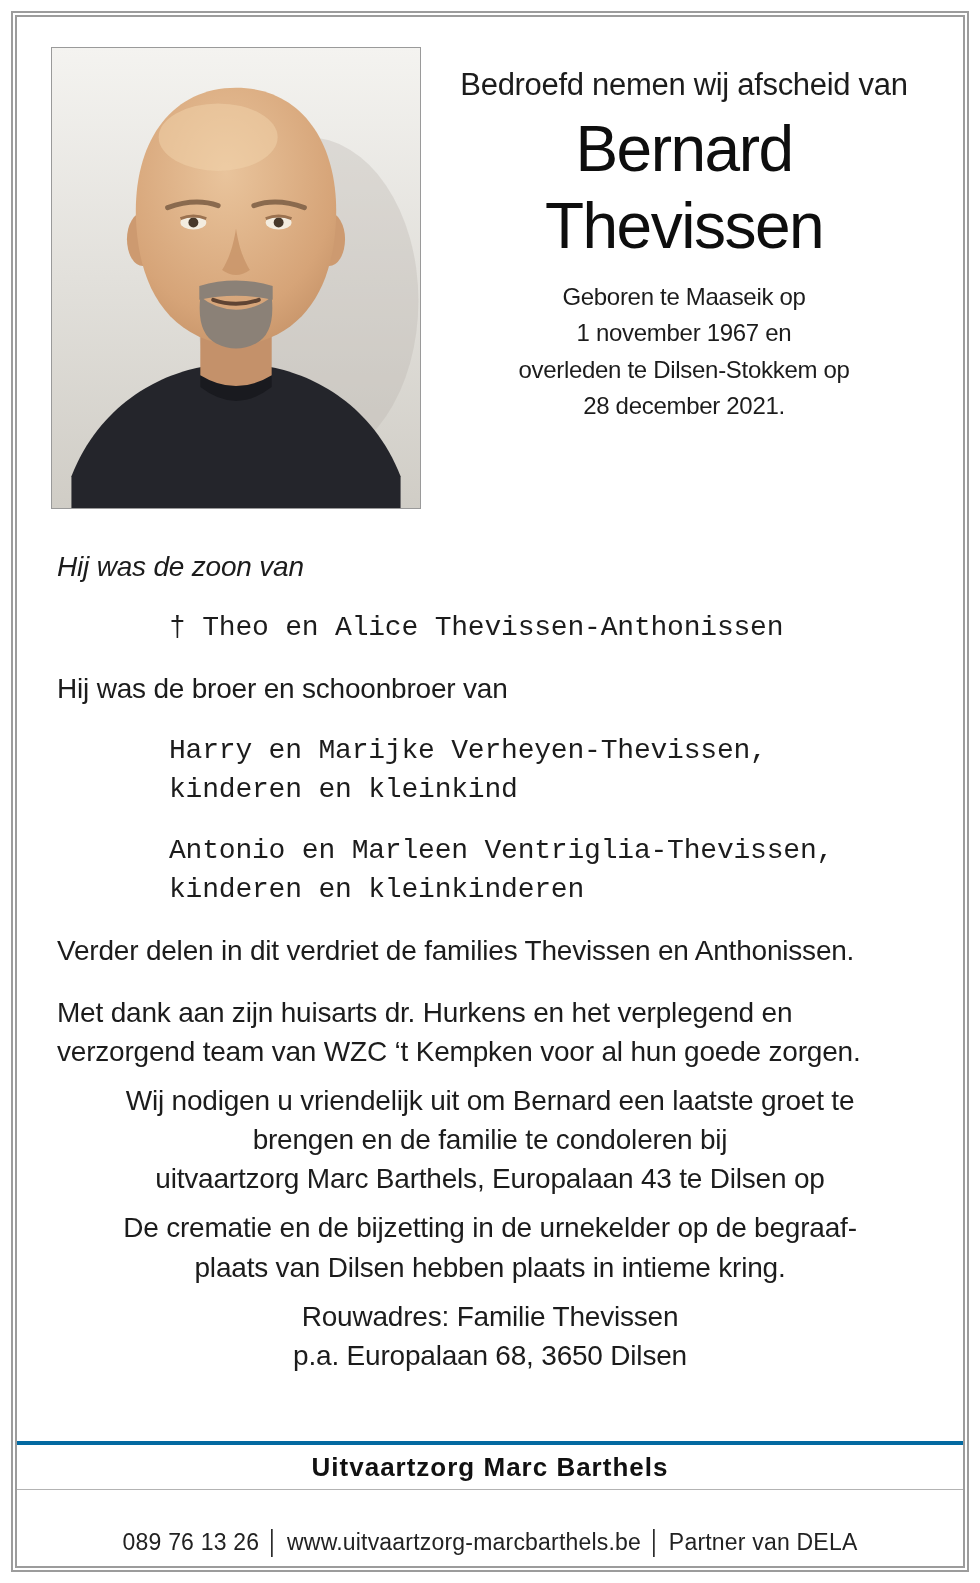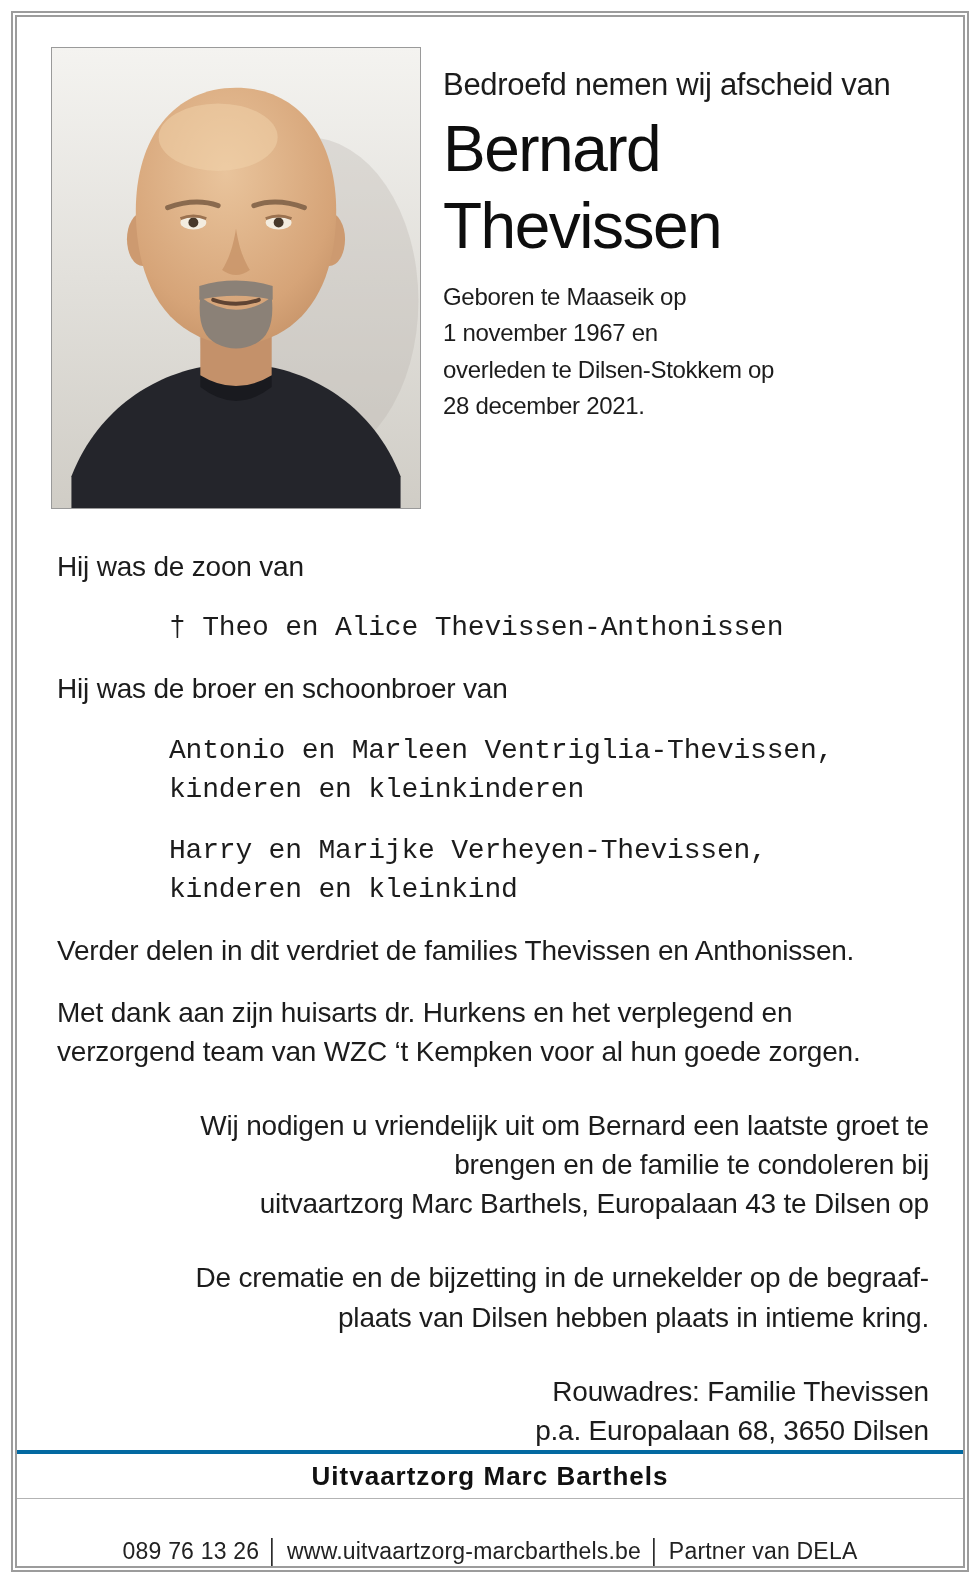--- a/index.html
+++ b/index.html
@@ -30,34 +30,34 @@
     width: 370px; height: 462px;
     border: 1px solid #9a9a9a;
     box-sizing: border-box;
     overflow: hidden;
     background: #e7e5e1;
   }
   .photo-frame svg { display: block; width: 100%; height: 100%; }
   .header-col {
     flex: 1;
     padding: 20px 4px 0 22px;
-    text-align: left;
+    text-align: center;
   }
   .intro-line { font-size: 31px; letter-spacing: -0.3px; margin-bottom: 8px; }
   .deceased-name {
     font-size: 64px; line-height: 1.2; letter-spacing: -1.5px;
     color: #0e0e0e; font-weight: 500;
   }
   .detail-lines { font-size: 24px; line-height: 1.52; letter-spacing: -0.3px; margin-top: 14px; }
   
   .body-text { font-size: 28px; line-height: 1.4; letter-spacing: -0.2px; }
   .para { margin: 22px 0 0 6px; }
-  .para.first { margin-top: 38px; }
+  .para.first { margin-top: 38px; font-style: italic; }
   .indent { margin-left: 118px; font-family: Liberation Mono, monospace; }
-  .center-block { text-align: right; margin-top: 35px; }
+  .center-block { text-align: center; margin-top: 10px; }
   .bold { font-weight: bold; }
   .line { display: block; }
   
   .footer {
     margin-top: auto;
     margin-left: -34px; margin-right: -34px;
     border-top: 4px solid #0369a1;
     text-align: center;
   }
   .footer-name {
@@ -135,27 +135,27 @@
       </div>
     </div>
 
     <div class="body-text">
       <div class="para first">Hij was de zoon van</div>
       <div class="para indent">† Theo en Alice Thevissen-Anthonissen</div>
 
       <div class="para">Hij was de broer en schoonbroer van</div>
 
       <div class="para indent">
-        <span class="line">Antonio en Marleen Ventriglia-Thevissen,</span>
-        <span class="line">kinderen en kleinkinderen</span>
+        <span class="line">Harry en Marijke Verheyen-Thevissen,</span>
+        <span class="line">kinderen en kleinkind</span>
       </div>
 
       <div class="para indent">
-        <span class="line">Harry en Marijke Verheyen-Thevissen,</span>
-        <span class="line">kinderen en kleinkind</span>
+        <span class="line">Antonio en Marleen Ventriglia-Thevissen,</span>
+        <span class="line">kinderen en kleinkinderen</span>
       </div>
 
       <div class="para">Verder delen in dit verdriet de families Thevissen en Anthonissen.</div>
 
       <div class="para">Met dank aan zijn huisarts dr. Hurkens en het verplegend en verzorgend team van WZC ‘t Kempken voor al hun goede zorgen.</div>
 
       <div class="center-block">
         <span class="line">Wij nodigen u vriendelijk uit om Bernard een laatste groet te</span>
         <span class="line">brengen en de familie te condoleren bij</span>
         <span class="line">uitvaartzorg Marc Barthels, Europalaan 43 te Dilsen op</span>

